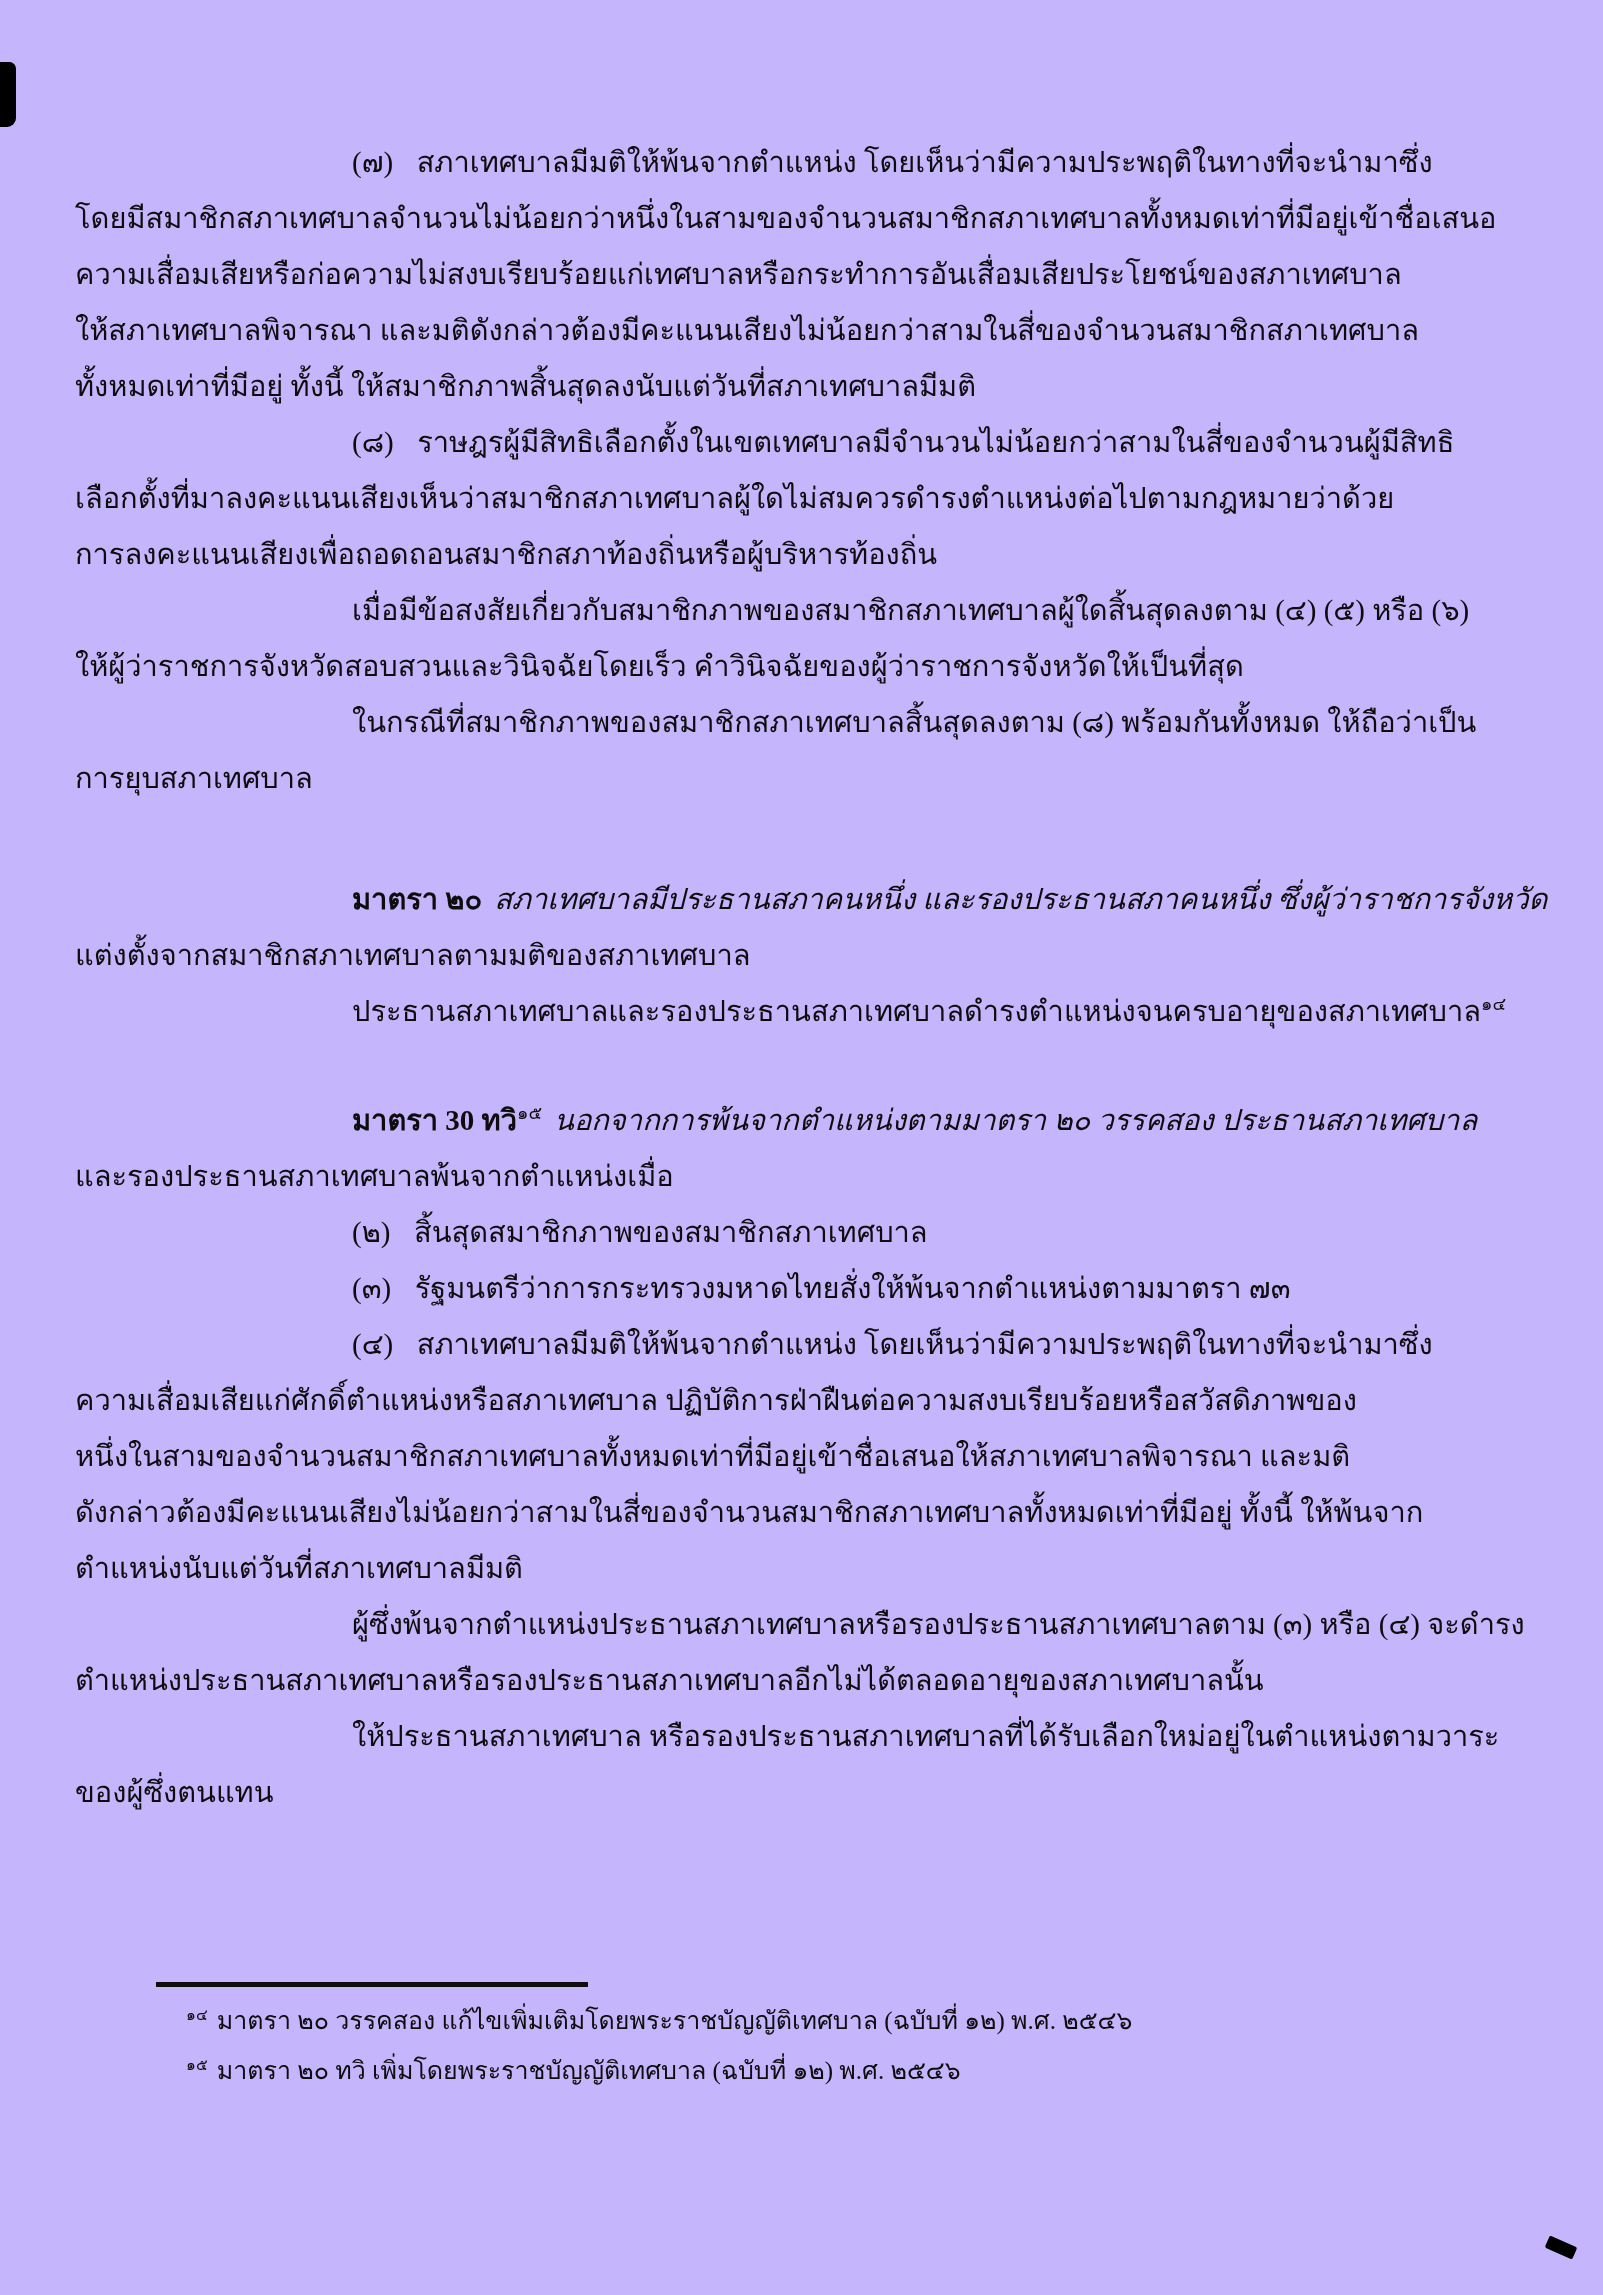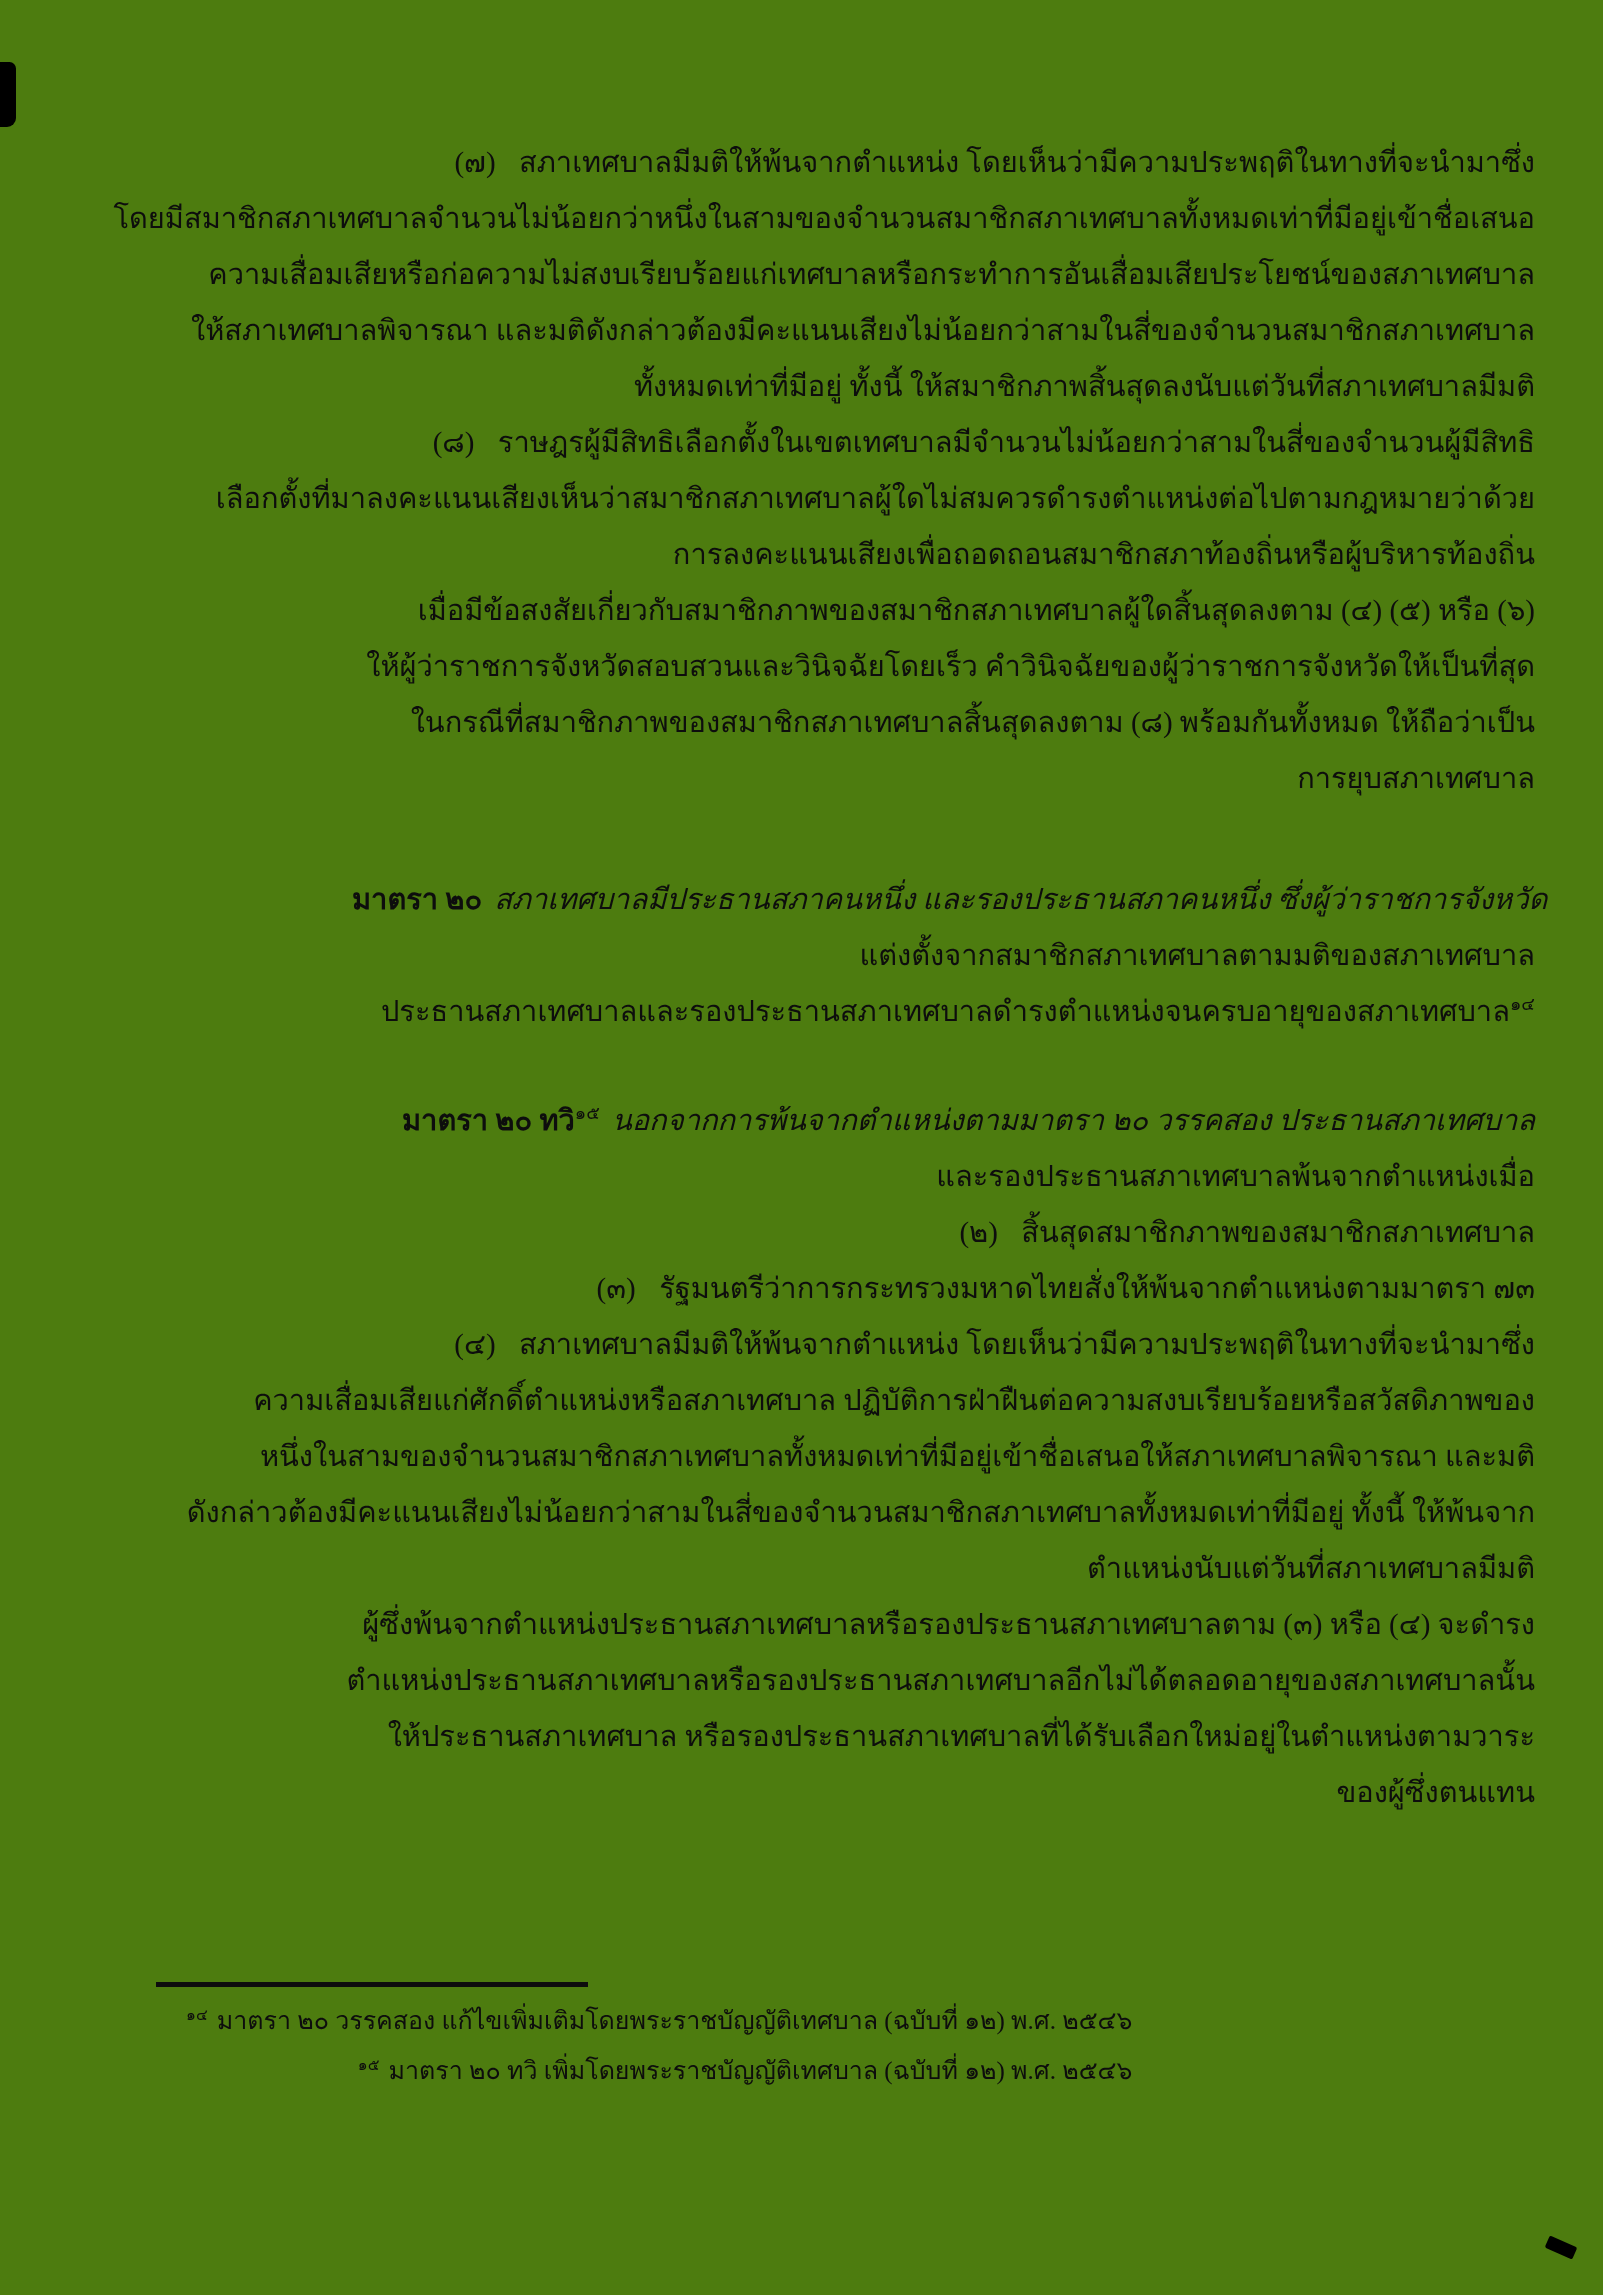--- a/index.html
+++ b/index.html
@@ -1,24 +1,23 @@
 <!DOCTYPE html>
 <html style="font-size:10.4px"><head>
 <meta charset="utf-8">
 <style>
   html, body { margin: 0; padding: 0; background: #e8e8e8; }
   .page {
     position: relative;
     width: 1603px;
     height: 2295px;
-    background: #4d7c0f;
+    background: #c4b5fd;
     font-family: "Liberation Serif", "DejaVu Serif", serif;
     color: #0d0d0d;
     overflow: hidden;
-    text-align: right;
   }
   .text-col {
     position: absolute;
     left: 75px;
     top: 134px;
     width: 1460px;
   }
   .line {
     height: 56px;
     line-height: 56px;
@@ -114,21 +113,21 @@
     <div class="gap-top-1">
       <div class="line indent"><span class="term">มาตรา ๒๐</span><span class="rest">สภาเทศบาลมีประธานสภาคนหนึ่ง และรองประธานสภาคนหนึ่ง ซึ่งผู้ว่าราชการจังหวัด</span></div>
       <div class="line">แต่งตั้งจากสมาชิกสภาเทศบาลตามมติของสภาเทศบาล</div>
     </div>
 
     <div>
       <div class="line indent"><span>ประธานสภาเทศบาลและรองประธานสภาเทศบาลดำรงตำแหน่งจนครบอายุของสภาเทศบาล</span><span class="sup">๑๔</span></div>
     </div>
 
     <div class="gap-top-2">
-      <div class="line indent"><span class="term">มาตรา ๒๐ ทวิ</span><span class="sup">๑๕</span><span class="rest">นอกจากการพ้นจากตำแหน่งตามมาตรา ๒๐ วรรคสอง ประธานสภาเทศบาล</span></div>
+      <div class="line indent"><span class="term">มาตรา 30 ทวิ</span><span class="sup">๑๕</span><span class="rest">นอกจากการพ้นจากตำแหน่งตามมาตรา ๒๐ วรรคสอง ประธานสภาเทศบาล</span></div>
       <div class="line">และรองประธานสภาเทศบาลพ้นจากตำแหน่งเมื่อ</div>
     </div>
 
 
     <div>
       <div class="line indent"><span class="marker">(๒)</span><span>สิ้นสุดสมาชิกภาพของสมาชิกสภาเทศบาล</span></div>
     </div>
 
     <div>
       <div class="line indent"><span class="marker">(๓)</span><span>รัฐมนตรีว่าการกระทรวงมหาดไทยสั่งให้พ้นจากตำแหน่งตามมาตรา ๗๓</span></div>

